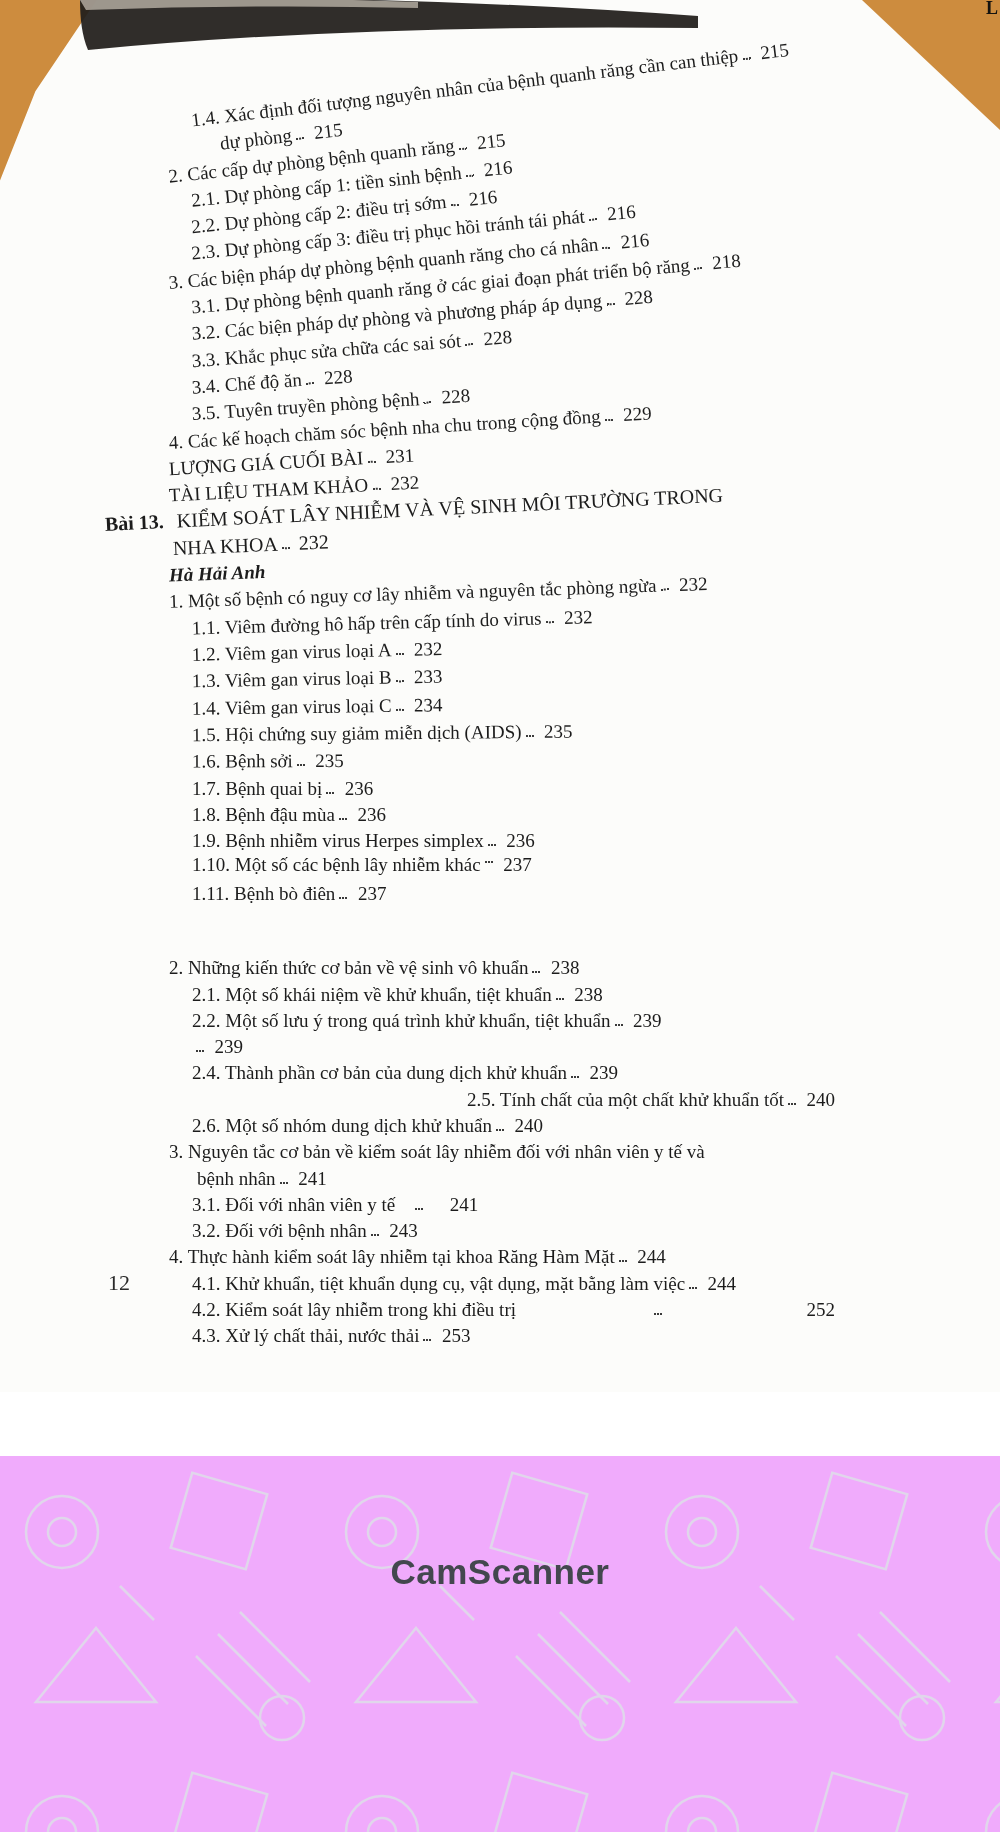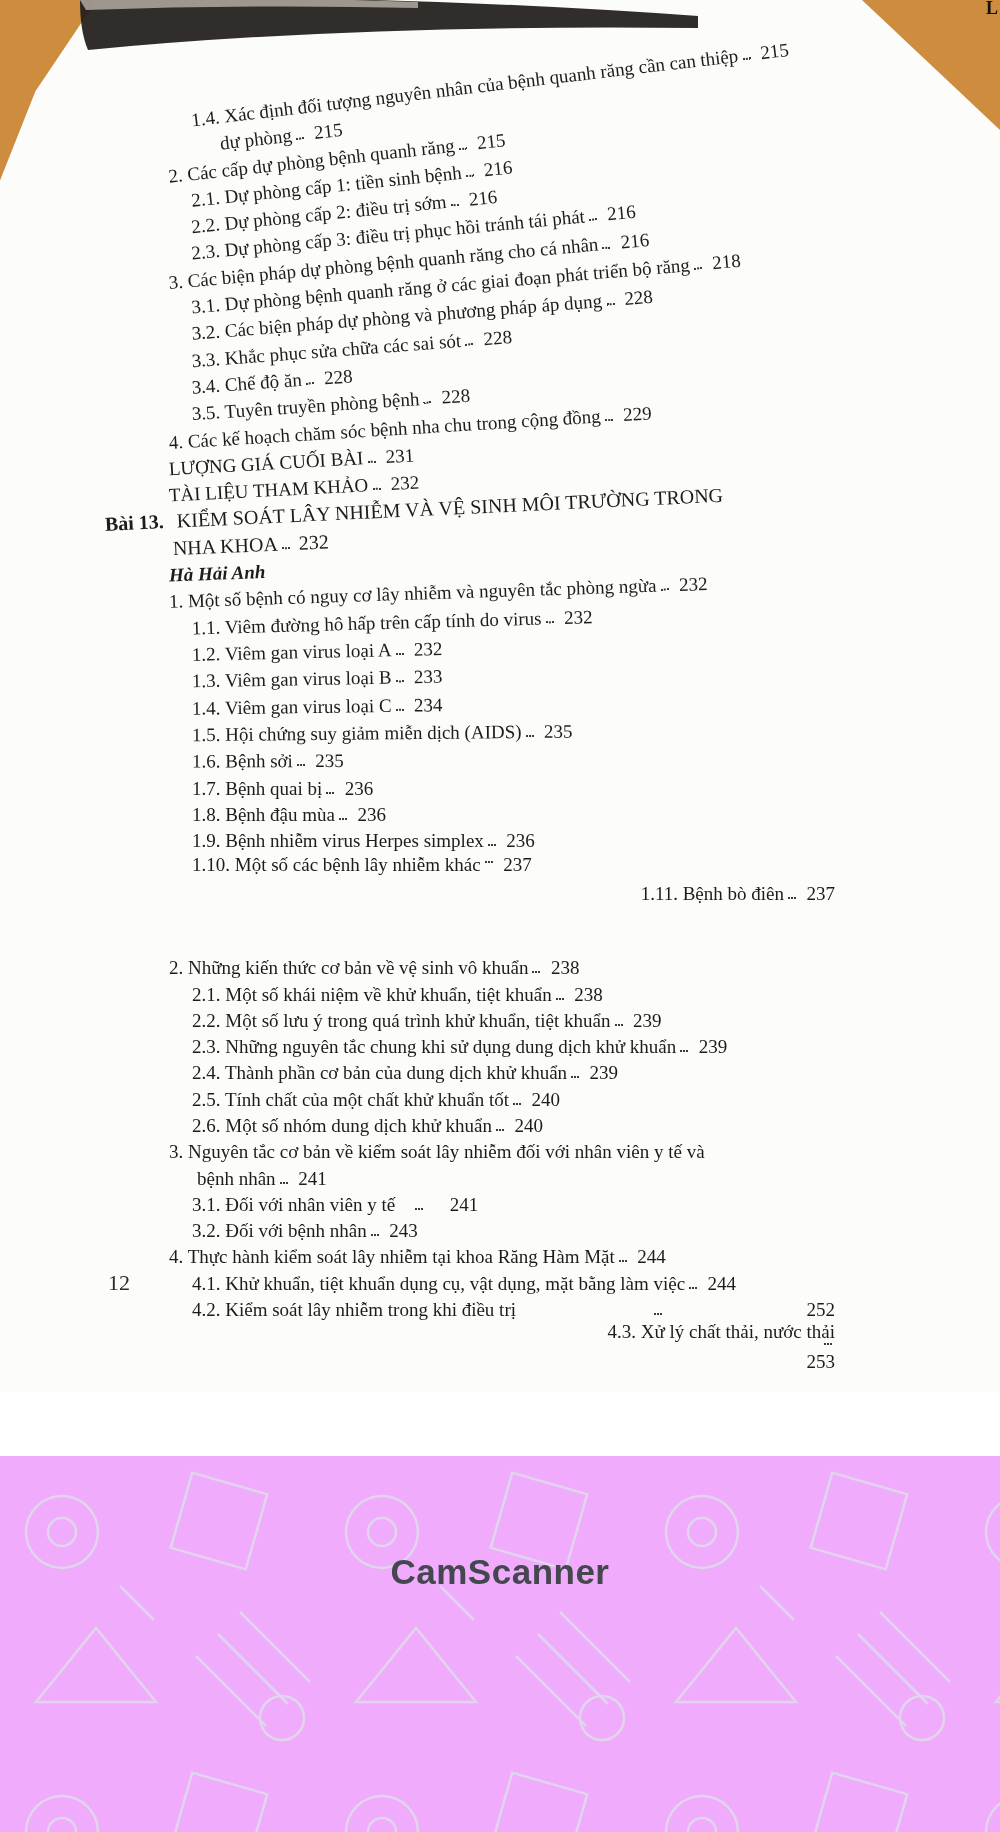--- a/index.html
+++ b/index.html
@@ -202,51 +202,50 @@
         <div class="toc-line l2" style="transform: rotate(0deg);">
           <span class="lab">1.9. Bệnh nhiễm virus Herpes simplex</span>
           <span class="dots"></span>
           <span class="pg">236</span>
         </div>
         <div class="toc-line l2" style="transform: rotate(0deg); align-items: center;">
           <span class="lab">1.10. Một số các bệnh lây nhiễm khác</span>
           <span class="dots"></span>
           <span class="pg">237</span>
         </div>
-        <div class="toc-line l2" style="transform: rotate(0deg); justify-content: flex-end;">
+        <div class="toc-line l2" style="transform: rotate(0deg);">
           <span class="lab">1.11. Bệnh bò điên</span>
           <span class="dots"></span>
           <span class="pg">237</span>
         </div>
         <div class="toc-line l1" style="transform: rotate(0deg); margin-top: 48px;">
           <span class="lab">2. Những kiến thức cơ bản về vệ sinh vô khuẩn</span>
           <span class="dots"></span>
           <span class="pg">238</span>
         </div>
         <div class="toc-line l2" style="transform: rotate(0deg);">
           <span class="lab">2.1. Một số khái niệm về khử khuẩn, tiệt khuẩn</span>
           <span class="dots"></span>
           <span class="pg">238</span>
         </div>
         <div class="toc-line l2" style="transform: rotate(0deg);">
           <span class="lab">2.2. Một số lưu ý trong quá trình khử khuẩn, tiệt khuẩn</span>
           <span class="dots"></span>
           <span class="pg">239</span>
         </div>
         <div class="toc-line l2" style="transform: rotate(0deg);">
-          <span class="lab">2.3. Những nguyên tắc chung khi sử dụng dung dịch khử khuẩn</span>
           <span class="dots"></span>
           <span class="pg">239</span>
         </div>
         <div class="toc-line l2" style="transform: rotate(0deg);">
           <span class="lab">2.4. Thành phần cơ bản của dung dịch khử khuẩn</span>
           <span class="dots"></span>
           <span class="pg">239</span>
         </div>
-        <div class="toc-line l2" style="transform: rotate(0deg);">
+        <div class="toc-line l2" style="transform: rotate(0deg); justify-content: flex-end;">
           <span class="lab">2.5. Tính chất của một chất khử khuẩn tốt</span>
           <span class="dots"></span>
           <span class="pg">240</span>
         </div>
         <div class="toc-line l2" style="transform: rotate(0deg);">
           <span class="lab">2.6. Một số nhóm dung dịch khử khuẩn</span>
           <span class="dots"></span>
           <span class="pg">240</span>
         </div>
         <div class="toc-line l1" style="transform: rotate(0deg);">
@@ -275,21 +274,21 @@
         <div class="toc-line l2" style="transform: rotate(0deg);">
           <span class="lab">4.1. Khử khuẩn, tiệt khuẩn dụng cụ, vật dụng, mặt bằng làm việc</span>
           <span class="dots"></span>
           <span class="pg">244</span>
         </div>
         <div class="toc-line l2" style="transform: rotate(0deg); justify-content: space-between;">
           <span class="lab">4.2. Kiểm soát lây nhiễm trong khi điều trị</span>
           <span class="dots"></span>
           <span class="pg">252</span>
         </div>
-        <div class="toc-line l2" style="transform: rotate(0deg); flex-direction: column;">
+        <div class="toc-line l2" style="transform: rotate(0deg);">
           <span class="lab">4.3. Xử lý chất thải, nước thải</span>
           <span class="dots"></span>
           <span class="pg">253</span>
         </div>
       </div>
 
     <div class="folio">12</div>
   </div>
 
   <div class="footer">

